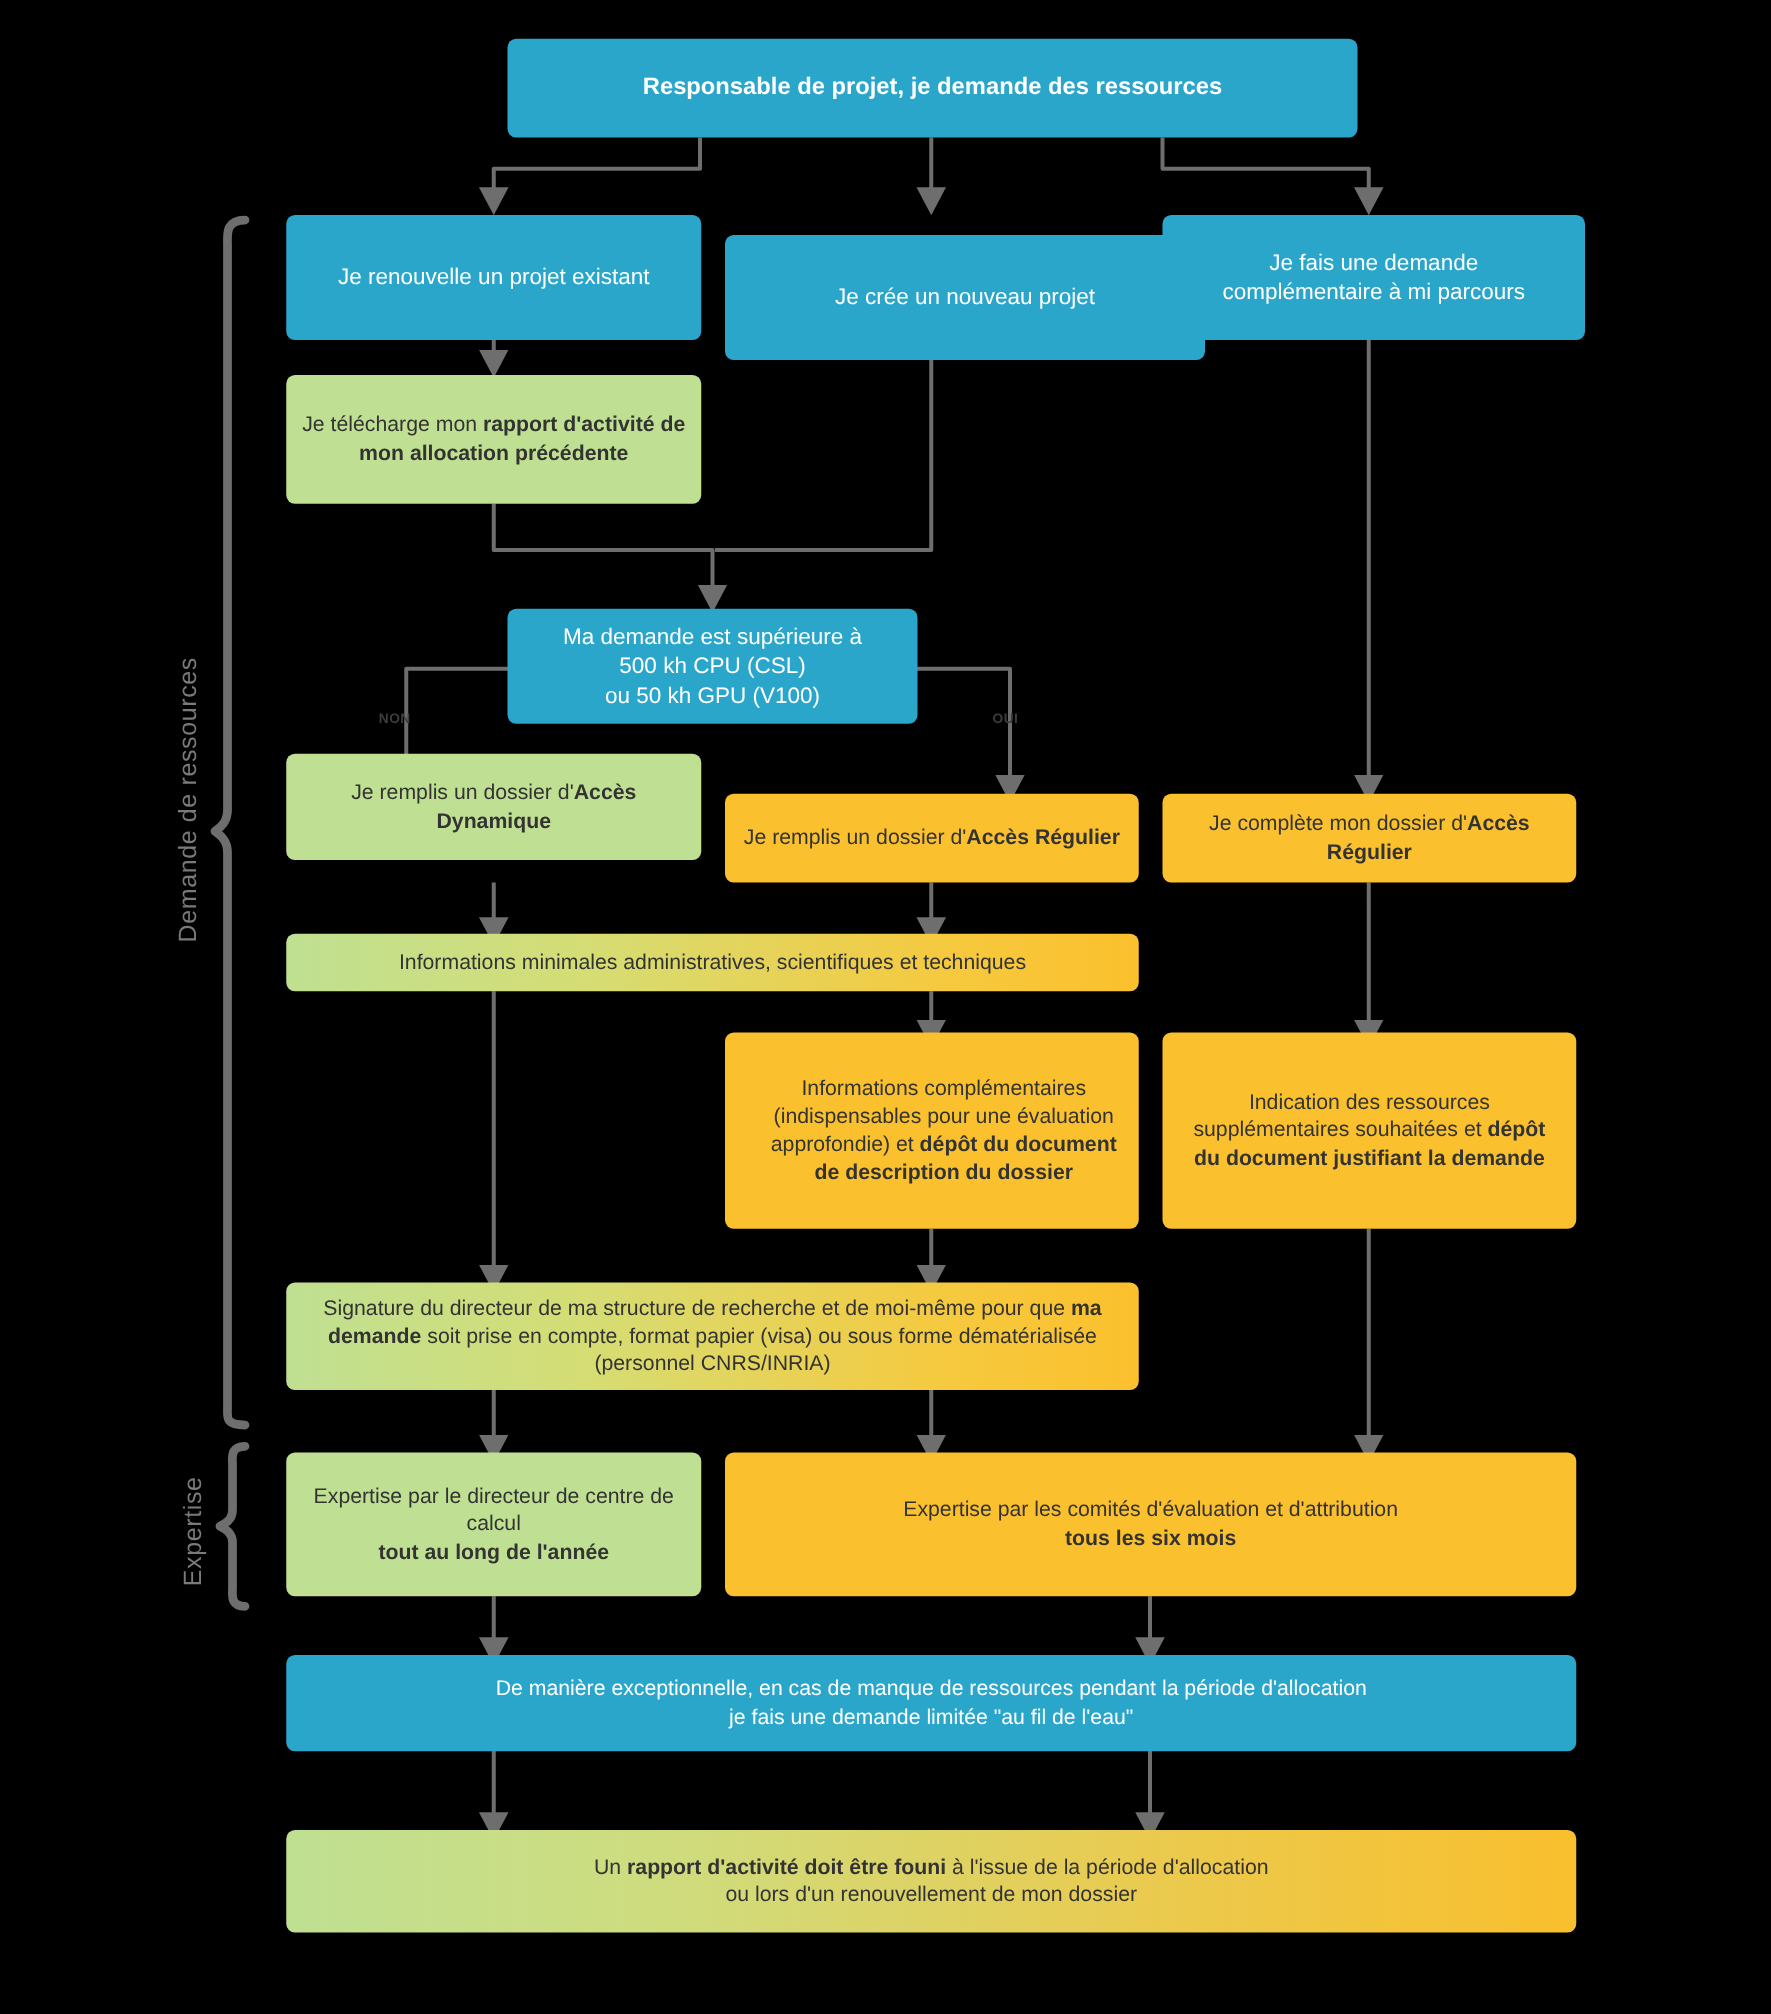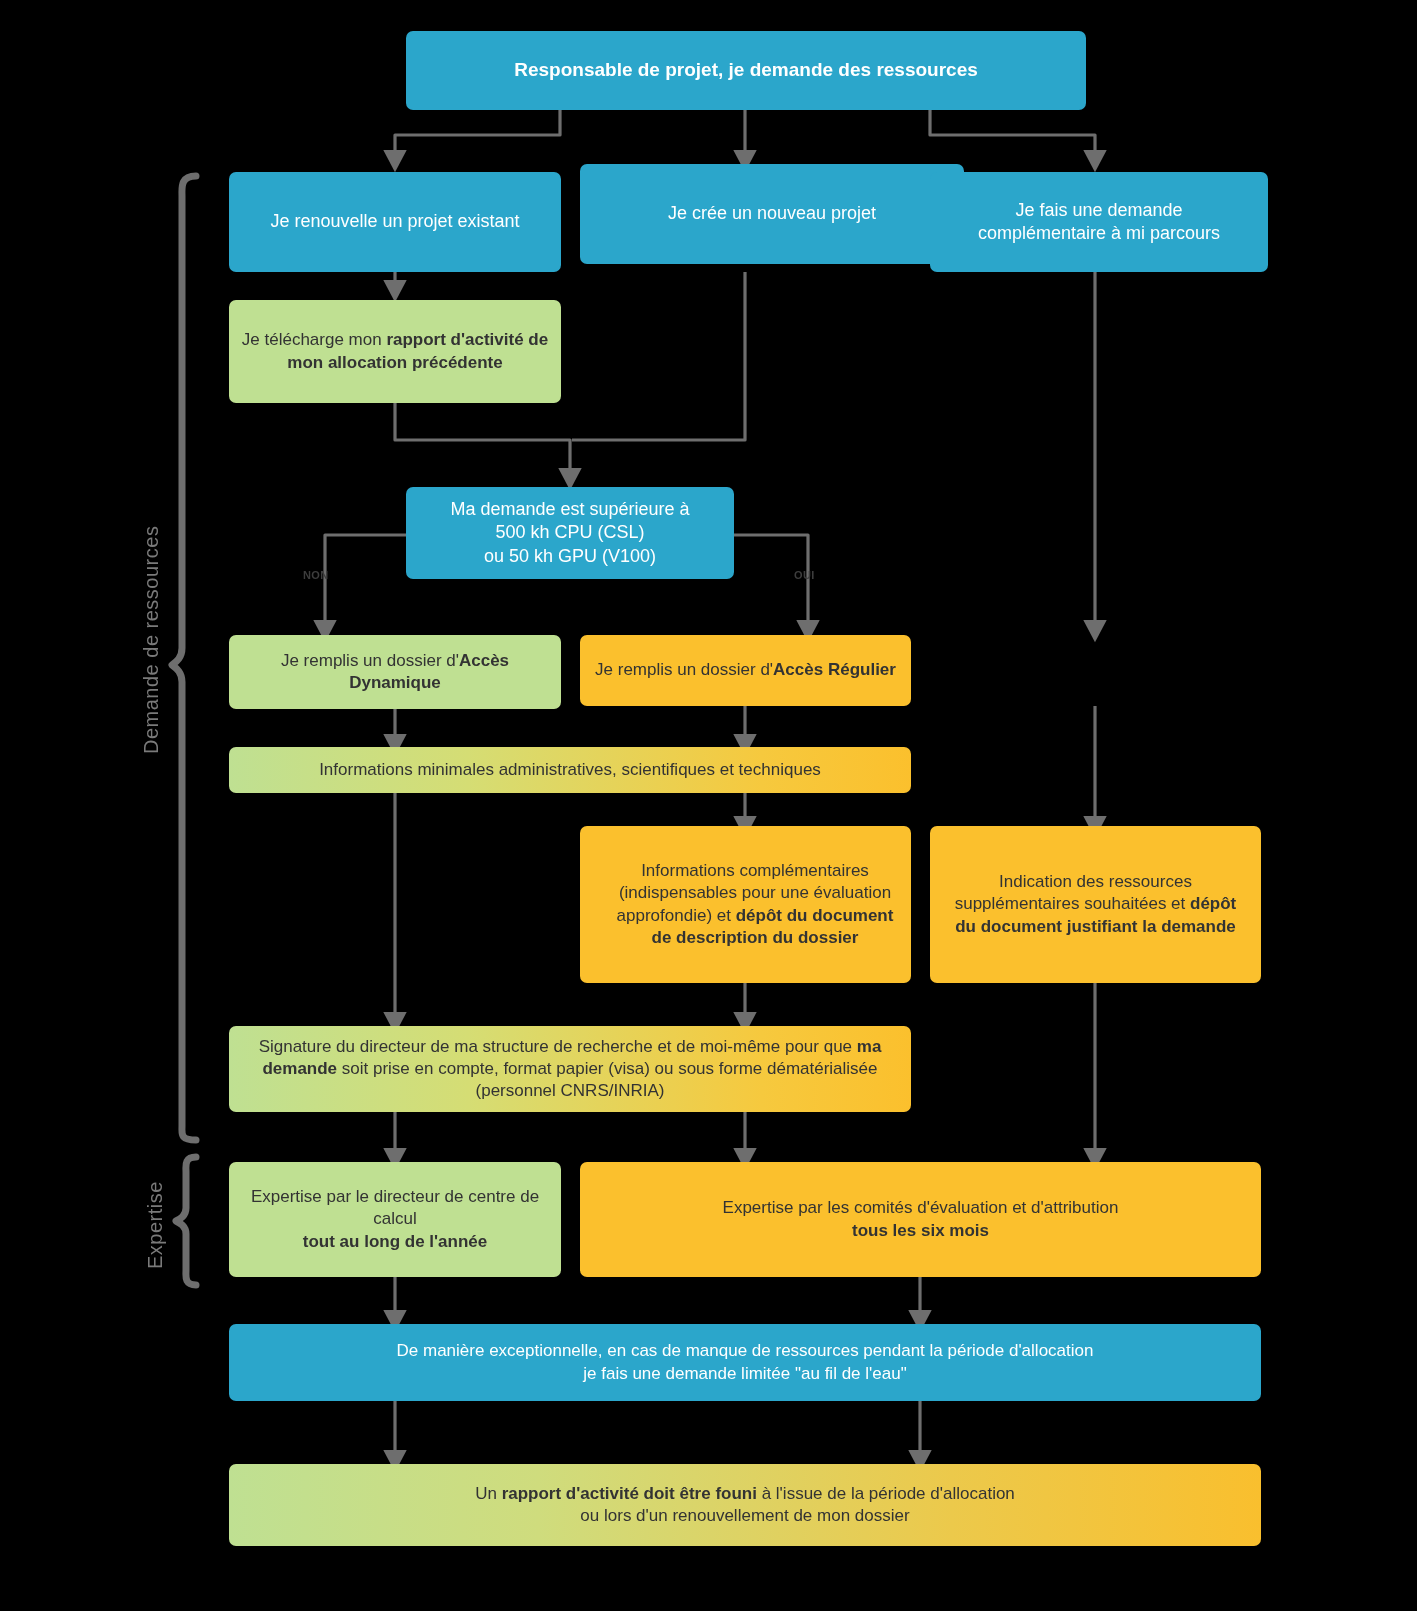--- a/index.html
+++ b/index.html
@@ -121,21 +121,21 @@
   </div>
 
   <div class="node blue t19" style="left:406px;top:31px;width:680px;height:79px;font-weight:bold;">
     <span>Responsable de projet, je demande des ressources</span>
   </div>
 
   <div class="node blue t18" style="left:229px;top:172px;width:332px;height:100px;">
     <span>Je renouvelle un projet existant</span>
   </div>
 
-  <div class="node blue t18" style="left:580px;top:164px;width:384px;height:100px;">
+  <div class="node blue t18" style="left:580px;top:188px;width:384px;height:100px;">
     <span>Je crée un nouveau projet</span>
   </div>
 
   <div class="node blue t18" style="left:930px;top:172px;width:338px;height:100px;">
     <div>
       <div>Je fais une demande</div>
       <div>complémentaire à mi parcours</div>
     </div>
   </div>
 
@@ -146,32 +146,37 @@
   </div>
 
   <div class="node blue t18" style="left:406px;top:487px;width:328px;height:92px;text-align:center;">
     <div>
       <div>Ma demande est supérieure à</div>
       <div>500 kh CPU (CSL)</div>
       <div>ou 50 kh GPU (V100)</div>
     </div>
   </div>
 
-  <div class="node green t17" style="left:229px;top:635px;width:332px;height:74px;align-items:center;">
+  <div class="node green t17" style="left:229px;top:603px;width:332px;height:85px;align-items:center;">
     <div>
       <span>Je remplis un dossier d'</span><b>Accès Dynamique</b>
     </div>
   </div>
 
   <div class="node orange t17" style="left:580px;top:635px;width:331px;height:71px;">
     <div>
       <span>Je remplis un dossier d'</span><b>Accès Régulier</b>
     </div>
   </div>
 
+  <div class="node orange t17" style="left:930px;top:635px;width:331px;height:71px;">
+    <div>
+      <span>Je complète mon dossier d'</span><b>Accès Régulier</b>
+    </div>
+  </div>
 
   <div class="node grad t17" style="left:229px;top:747px;width:682px;height:46px;">
     <span>Informations minimales administratives, scientifiques et techniques</span>
   </div>
 
   <div class="node orange t17" style="left:580px;top:826px;width:331px;height:157px;padding-left:31px;">
     <div>
       <span>Informations complémentaires (indispensables pour une évaluation approfondie) et </span><b>dépôt du document de description du dossier</b>
     </div>
   </div>

